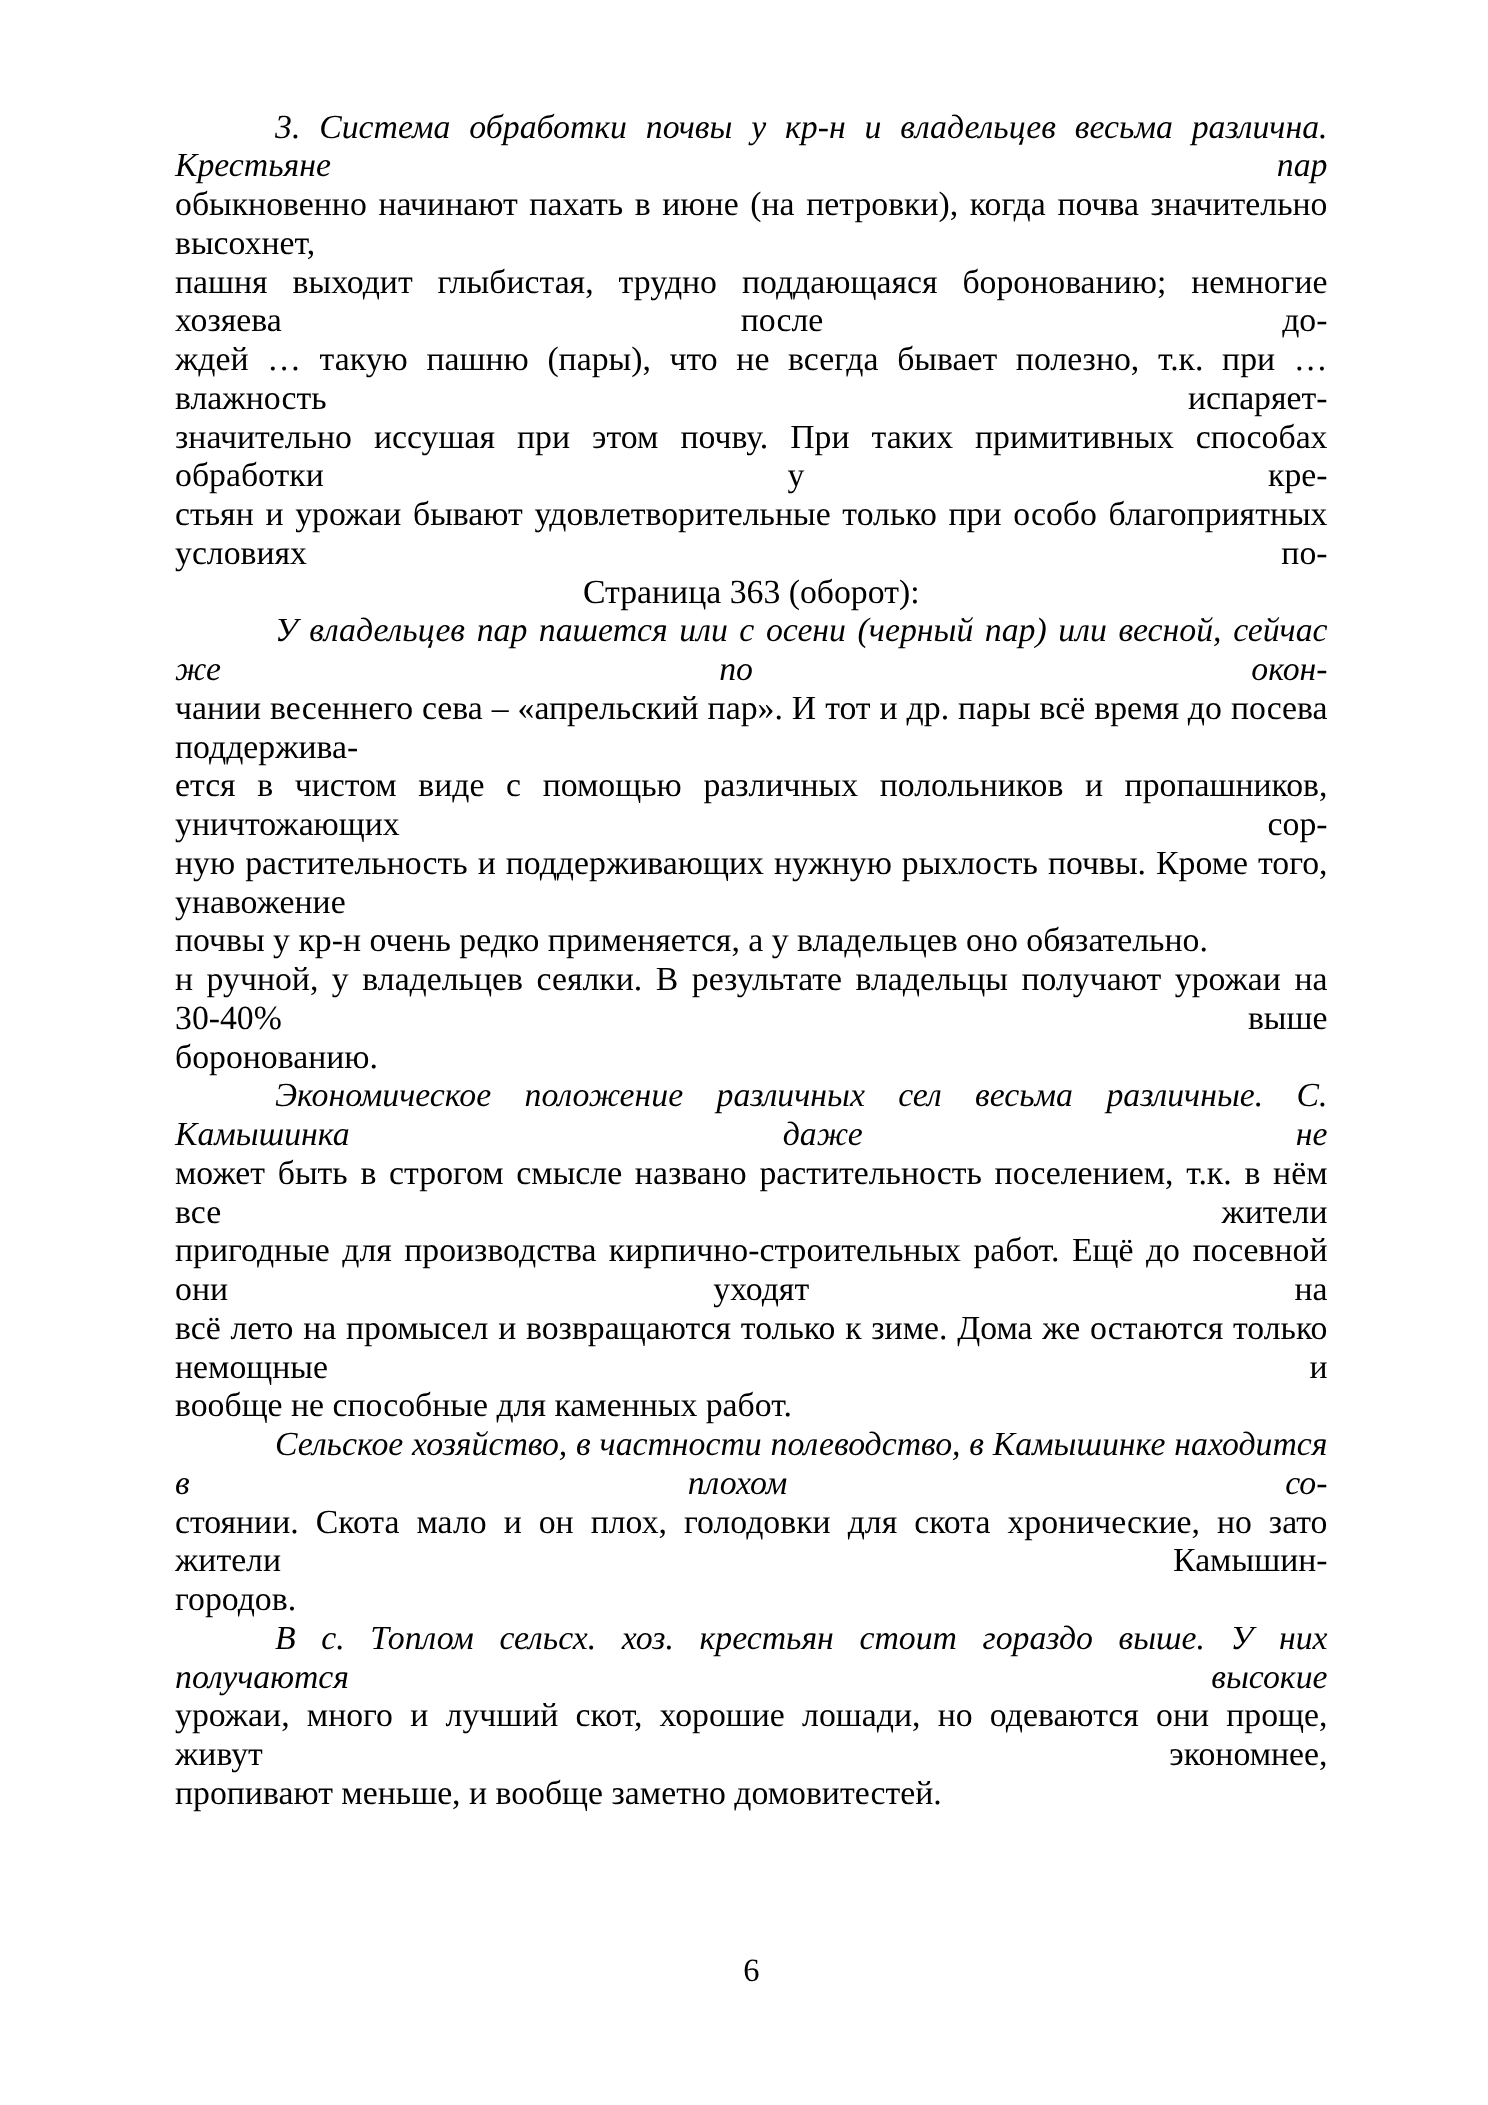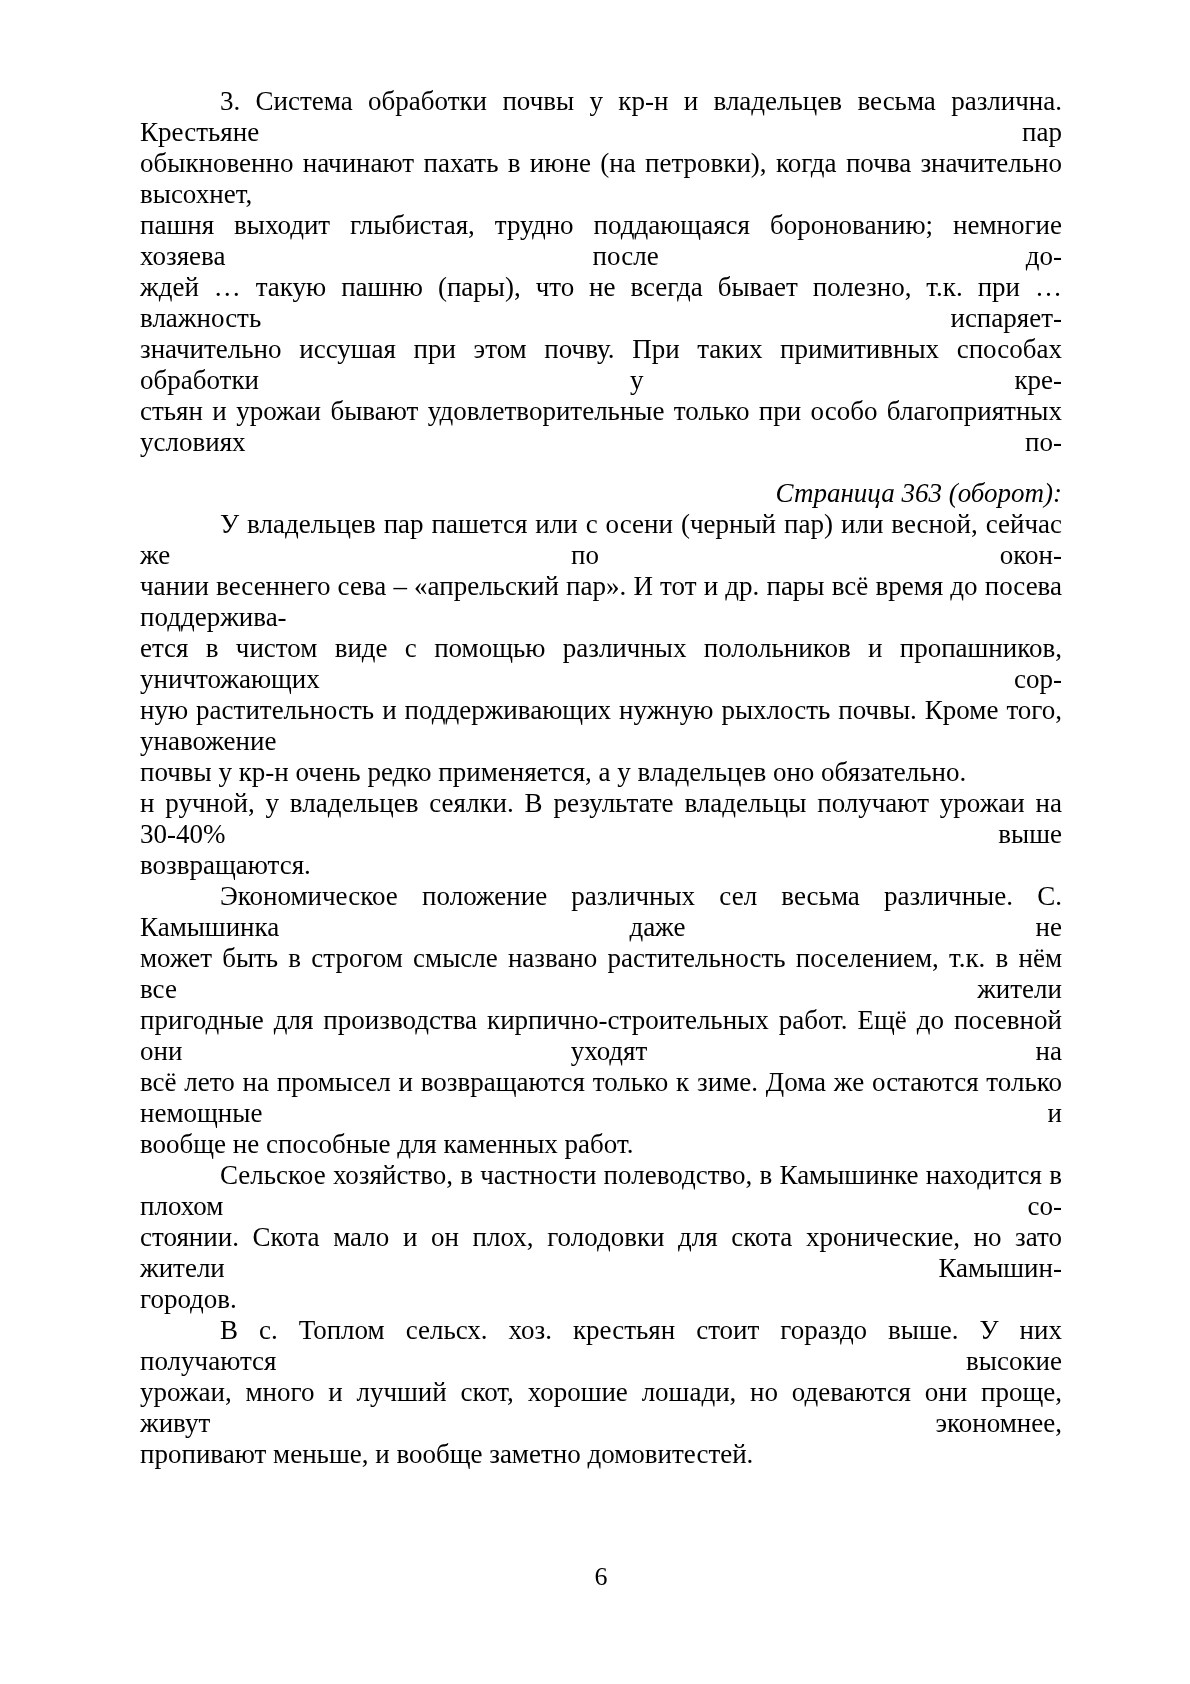--- a/index.html
+++ b/index.html
@@ -24,27 +24,25 @@
   }
   .para { margin: 0; }
   .line {
     font-size: 27px;
     line-height: 31px;
     text-align: justify;
     text-align-last: justify;
     white-space: normal;
   }
   .line.last { text-align-last: left; }
-  .line.indent { text-indent: 80px; }
+  .line.indent { text-indent: 80px; font-style: italic; }
   .page-heading {
     font-size: 27px;
     line-height: 31px;
-    font-style: italic;
-    margin-top: 20px;
-    text-align: right;
+    text-align: center;
   }
   .page-number {
     position: absolute;
     left: 140px;
     top: 1562px;
     width: 922px;
     text-align: center;
     font-size: 26px;
     line-height: 30px;
   }
@@ -65,21 +63,21 @@
       <div class="page-heading">Страница 363 (оборот):</div>
       <div class="para">
         <div class="line indent">У владельцев пар пашется или с осени (черный пар) или весной, сейчас же по окон-</div>
         <div class="line">чании весеннего сева – «апрельский пар». И тот и др. пары всё время до посева поддержива-</div>
         <div class="line">ется в чистом виде с помощью различных полольников и пропашников, уничтожающих сор-</div>
         <div class="line">ную растительность и поддерживающих нужную рыхлость почвы. Кроме того, унавожение</div>
         <div class="line last">почвы у кр-н очень редко применяется, а у владельцев оно обязательно.</div>
       </div>
       <div class="para">
         <div class="line">н ручной, у владельцев сеялки. В результате владельцы получают урожаи на 30-40% выше</div>
-        <div class="line last">возвращаются.</div>
+        <div class="line last">боронованию.</div>
       </div>
       <div class="para">
         <div class="line indent">Экономическое положение различных сел весьма различные. С. Камышинка даже не</div>
         <div class="line">может быть в строгом смысле названо растительность поселением, т.к. в нём все жители</div>
         <div class="line">пригодные для производства кирпично-строительных работ. Ещё до посевной они уходят на</div>
         <div class="line">всё лето на промысел и возвращаются только к зиме. Дома же остаются только немощные и</div>
         <div class="line last">вообще не способные для каменных работ.</div>
       </div>
       <div class="para">
         <div class="line indent">Сельское хозяйство, в частности полеводство, в Камышинке находится в плохом со-</div>

